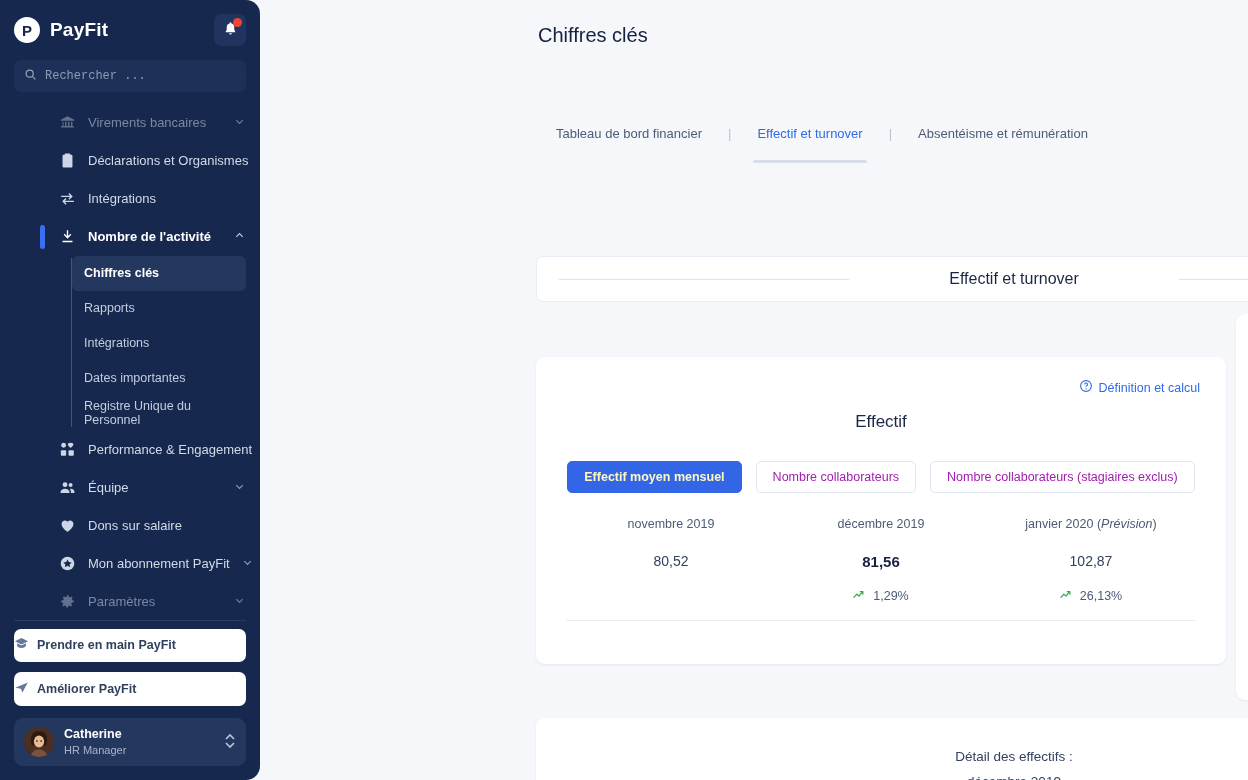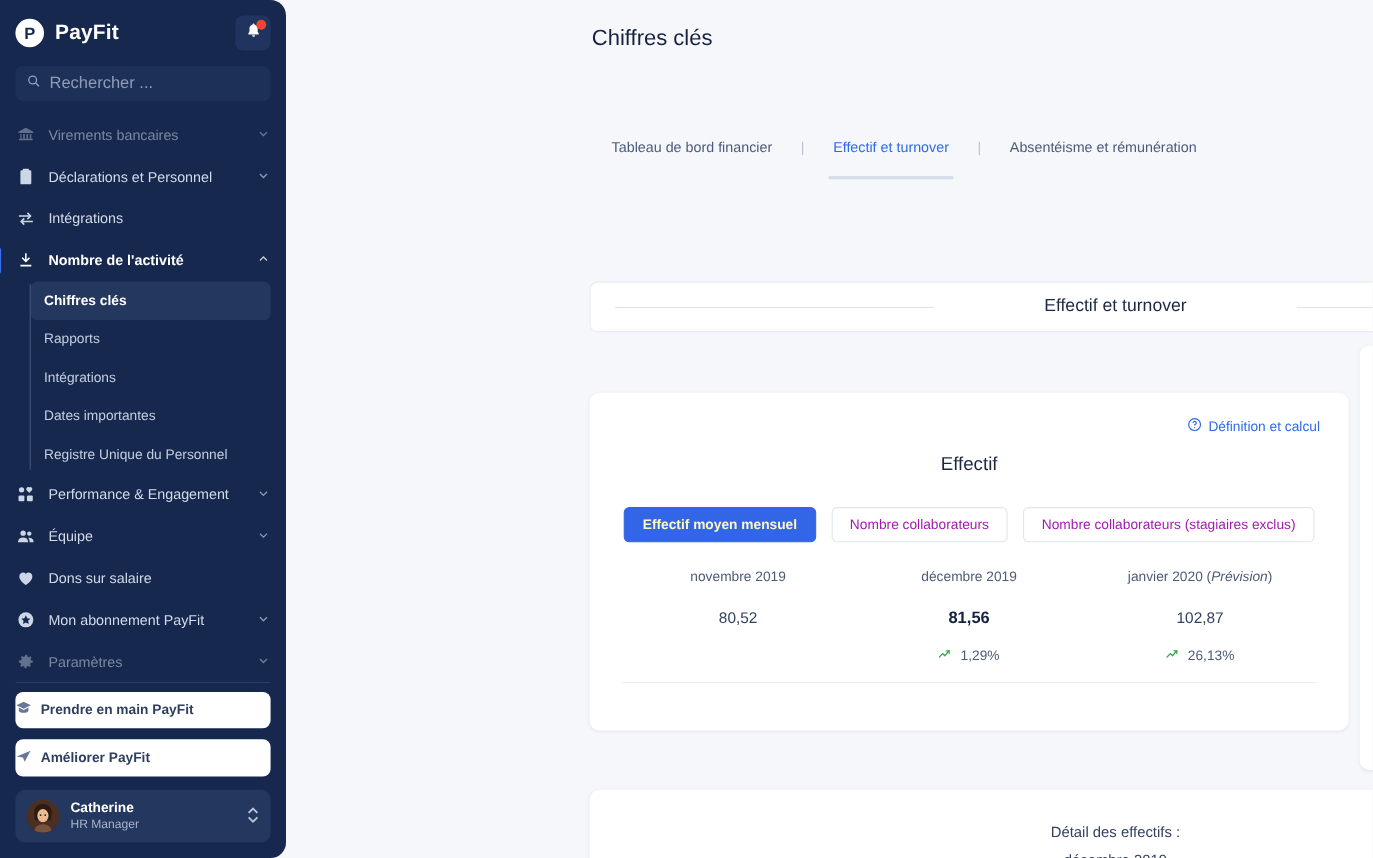--- a/index.html
+++ b/index.html
@@ -49,26 +49,26 @@
 
   .search-box {
     margin: 2px 14px 10px 14px;
     height: 32px; border-radius: 7px;
     background: #1d3058;
     display: flex; align-items: center; gap: 8px;
     padding: 0 10px;
   }
   .search-box input {
     background: transparent; border: 0; outline: 0;
-    color: #5eead4; font-size: 15px; font-family: Liberation Sans, sans-serif;
+    color: #5eead4; font-size: 12px; font-family: Liberation Mono, monospace;
     flex: 1;
   }
   .search-box input::placeholder { color: #8f9cb5; }
 
-  .nav { flex: 1 1 auto; overflow: hidden; padding-top: 2px; }
+  .nav { flex: 1 1 auto; overflow: hidden; padding-top: 2px; padding-left: 44px; }
   .nav-item {
     display: flex; align-items: center; gap: 12px;
     height: 38px; padding: 0 14px;
     color: #d3dae8; font-size: 13px; cursor: pointer;
     position: relative;
   }
   .nav-item .ico { width: 18px; display:flex; align-items:center; justify-content:center; flex: 0 0 18px; }
   .nav-item .lbl { flex: 1; white-space: nowrap; }
   .nav-item.dim { color: #7a88a3; }
   .nav-item.dim .ico svg { opacity: .62; }
@@ -249,21 +249,21 @@
             </svg>
         </span>
       </div>
 
       <div class="nav-item">
         <span class="ico">
           <svg width="17" height="17" viewBox="0 0 24 24" fill="#ccd6e7">
               <path d="M9 2h6a1 1 0 0 1 1 1v1h1.5A1.5 1.5 0 0 1 19 5.5v15A1.5 1.5 0 0 1 17.5 22h-11A1.5 1.5 0 0 1 5 20.5v-15A1.5 1.5 0 0 1 6.5 4H8V3a1 1 0 0 1 1-1zm-1 8h8v1.8H8V10zm0 4h8v1.8H8V14zm0 4h5v1.8H8V18z"></path>
             </svg>
         </span>
-        <span class="lbl">Déclarations et Personnel</span>
+        <span class="lbl">Déclarations et Organismes</span>
         <span class="chev">
           <svg width="11" height="11" viewBox="0 0 24 24" fill="none" stroke="#b4c0d6" stroke-width="2.6">
               <path d="M5 9l7 7 7-7"></path>
             </svg>
         </span>
       </div>
 
       <div class="nav-item">
         <span class="ico">
           <svg width="17" height="17" viewBox="0 0 24 24" fill="none" stroke="#ccd6e7" stroke-width="2">

